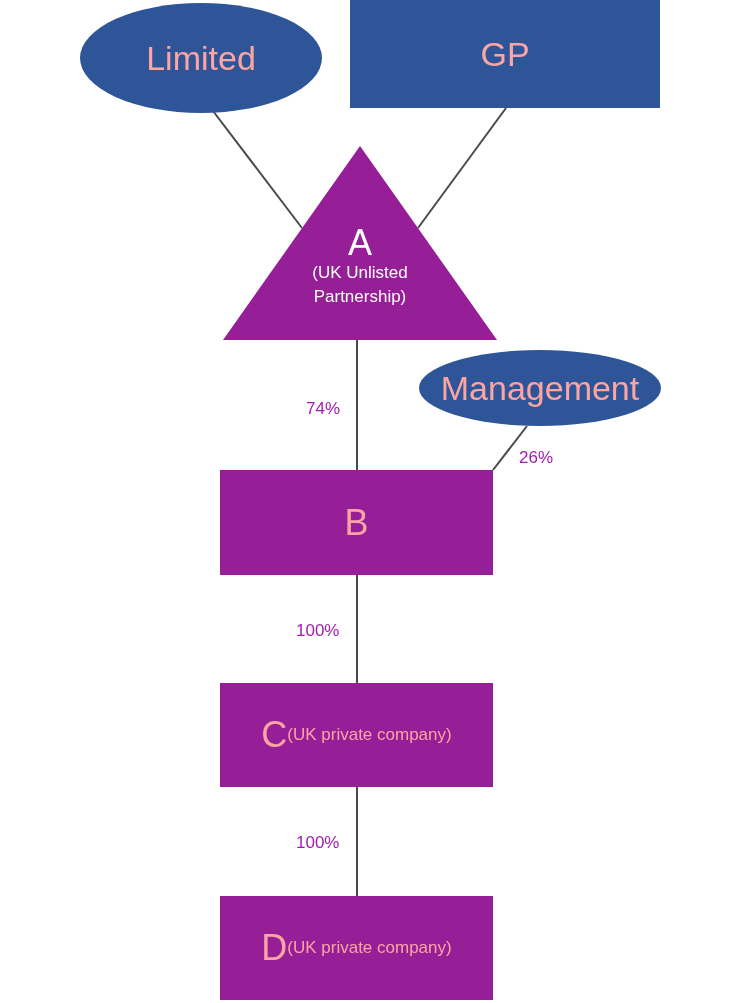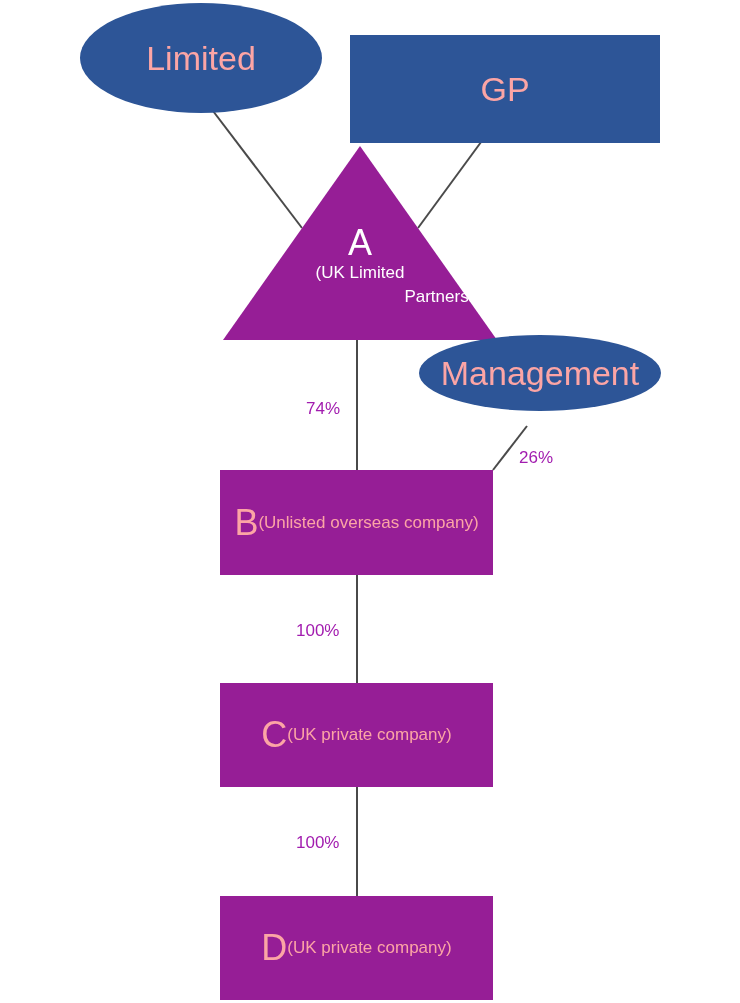--- a/index.html
+++ b/index.html
@@ -3,21 +3,21 @@
   <meta charset="utf-8">
   <style>
     html, body { margin: 0; padding: 0; background: #ffffff; }
     body { width: 740px; height: 1003px; position: relative; overflow: hidden;
            font-family: "Liberation Sans", sans-serif; }
     .canvas { position: absolute; left: 0; top: 0; width: 740px; height: 1003px; }
     svg.lines { position: absolute; left: 0; top: 0; }
     .node { position: absolute; color: #fca5a5; text-align: center; display: flex;
             flex-direction: row; align-items: center; justify-content: center; box-sizing: border-box; }
     .ellipse { background: #2d5597; border-radius: 50%; }
-    .blue-rect { background: #2d5597; margin-top: 35px; }
+    .blue-rect { background: #2d5597; }
     .purple-rect { background: #961e96; }
     .big { font-size: 34px; line-height: 42px; font-weight: 300; }
     .letter { font-size: 36px; line-height: 38px; font-weight: 300; }
     .sub { font-size: 17px; line-height: 22px; }
     .pct { position: absolute; font-size: 17px; color: #a21caf; }
     .tri-wrap { position: absolute; left: 223px; top: 146px; width: 274px; height: 194px; }
     .tri-label { position: absolute; left: 0; width: 274px; text-align: center; color: #fff; }
   </style>
 </head>
 <body>
@@ -39,36 +39,35 @@
 
   <div class="node blue-rect" style="left:350px; top:0px; width:310px; height:108px;">
     <div class="big">GP</div>
   </div>
 
   <div class="tri-wrap">
     <svg width="274" height="194" style="position:absolute;left:0;top:0;">
       <polygon points="137,0 274,194 0,194" fill="#961e96"></polygon>
     </svg>
     <div class="tri-label letter" style="top:78px;">A</div>
-    <div class="tri-label sub" style="top:116px;">(UK Limited</div>
-    <div class="tri-label sub" style="top:140px;text-align:right;">Partnership)</div>
+    <div class="tri-label sub" style="top:116px;">(UK Unlisted</div>
+    <div class="tri-label sub" style="top:140px;">Partnership)</div>
   </div>
 
-  <div class="node ellipse" style="left:419px; top:335px; width:242px; height:76px;">
+  <div class="node ellipse" style="left:419px; top:350px; width:242px; height:76px;">
     <div class="big">Management</div>
   </div>
 
   <div class="pct" style="left:306px; top:399px;">74%</div>
   <div class="pct" style="left:519px; top:448px;text-align:right;">26%</div>
   <div class="pct" style="left:296px; top:621px;">100%</div>
   <div class="pct" style="left:296px; top:833px;">100%</div>
 
   <div class="node purple-rect" style="left:220px; top:470px; width:273px; height:105px;">
     <div class="letter">B</div>
-    <div class="sub">(Unlisted overseas company)</div>
   </div>
 
   <div class="node purple-rect" style="left:220px; top:683px; width:273px; height:104px;">
     <div class="letter">C</div>
     <div class="sub">(UK private company)</div>
   </div>
 
   <div class="node purple-rect" style="left:220px; top:896px; width:273px; height:104px;">
     <div class="letter">D</div>
     <div class="sub">(UK private company)</div>

